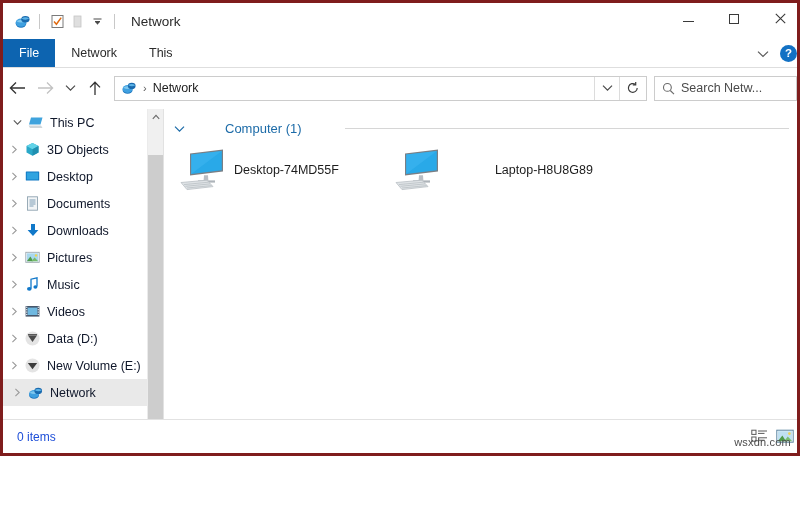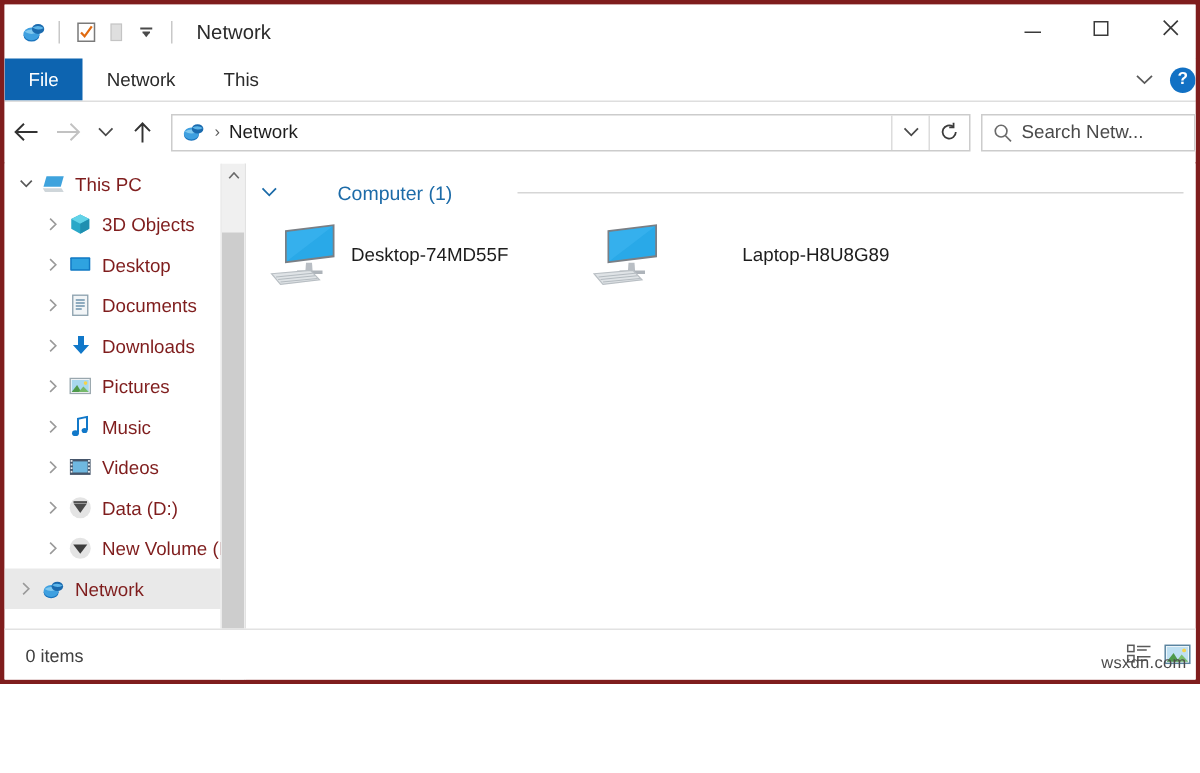--- a/index.html
+++ b/index.html
@@ -233,25 +233,25 @@
   .tree-icon {
     width: 19px;
     display: flex;
     align-items: center;
     justify-content: center;
     flex: none;
     margin-right: 5px;
   }
   .tree-label {
     font-size: 12.5px;
-    color: #7f1d1d;
+    color: #0f172a;
     white-space: nowrap;
   }
   .indent-1 { padding-left: 6px; }
-  .indent-2 { padding-left: 24px; }
+  .indent-2 { padding-left: 3px; }
 
   #navscroll {
     position: absolute;
     right: 0; top: 0;
     width: 15px; height: 375px;
     background: #f0f0f0;
     border-left: 1px solid #ebebeb;
   }
   .sb-arrow {
     position: absolute;
@@ -333,21 +333,21 @@
     position: absolute;
     left: 0; bottom: 0;
     width: 800px; height: 33px;
     background: #ffffff;
     border-top: 1px solid #e2e2e2;
     display: flex;
     align-items: center;
   }
   #status-text {
     font-size: 12px;
-    color: #404040;
+    color: #1d4ed8;
     margin-left: 14px;
   }
   #view-buttons {
     position: absolute;
     right: 8px;
     display: flex;
     align-items: center;
     gap: 6px;
   }
   .viewbtn {

